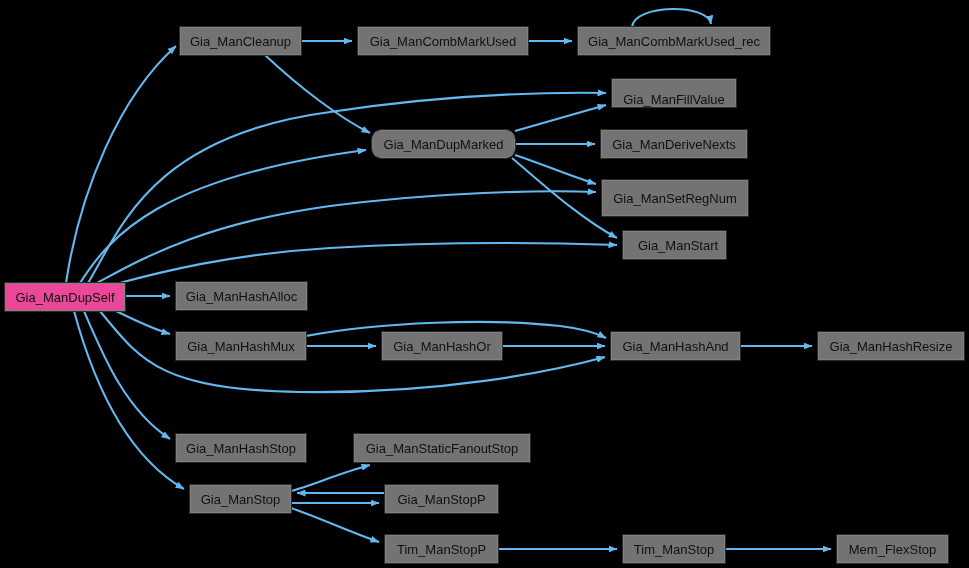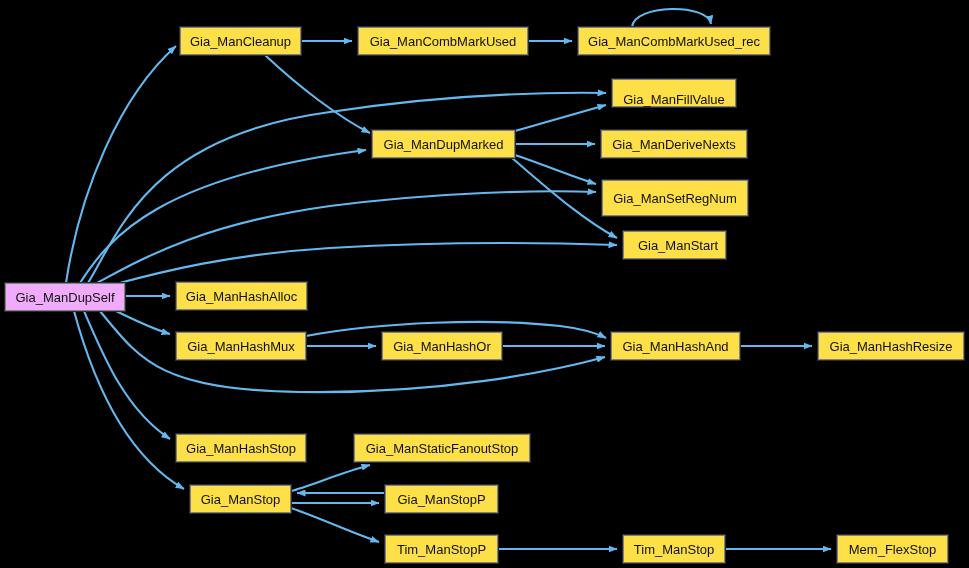--- a/index.html
+++ b/index.html
@@ -29,35 +29,35 @@
   #node-layer {
     position: absolute;
     left: 0;
     top: 0;
     width: 969px;
     height: 568px;
   }
   .gnode {
     position: absolute;
     box-sizing: border-box;
-    background: #fde047;
+    background: #737373;
     border: 1px solid #808080;
     outline: 1px solid #2b2b2b;
     outline-offset: 0px;
     display: flex;
     align-items: center;
     justify-content: center;
     color: #101010;
     font-size: 13px;
     font-family: "Liberation Sans", sans-serif;
     white-space: nowrap;
     letter-spacing: 0px;
   }
   .gnode.root {
-    background: #f0abfc;
+    background: #ec4899;
   }
   .gnode .lbl {
     display: block;
     line-height: 1;
     padding: 0 2px;
   }
 </style>
 </head>
 <body>
 
@@ -117,21 +117,21 @@
       </div>
       <div class="gnode" style="left: 358px; top: 27px; width: 170px; height: 28px;">
         <span class="lbl">Gia_ManCombMarkUsed</span>
       </div>
       <div class="gnode" style="left: 578px; top: 27px; width: 192px; height: 28px;">
         <span class="lbl">Gia_ManCombMarkUsed_rec</span>
       </div>
       <div class="gnode" style="left: 612px; top: 79px; width: 124px; height: 28px; align-items: flex-end;">
         <span class="lbl">Gia_ManFillValue</span>
       </div>
-      <div class="gnode" style="left: 372px; top: 130px; width: 143px; height: 28px;">
+      <div class="gnode" style="left: 372px; top: 130px; width: 143px; height: 28px; border-radius: 9px;">
         <span class="lbl">Gia_ManDupMarked</span>
       </div>
       <div class="gnode" style="left: 601px; top: 130px; width: 146px; height: 28px;">
         <span class="lbl">Gia_ManDeriveNexts</span>
       </div>
       <div class="gnode" style="left: 602px; top: 180px; width: 146px; height: 36px;">
         <span class="lbl">Gia_ManSetRegNum</span>
       </div>
       <div class="gnode" style="left: 623px; top: 231px; width: 103px; height: 28px; padding-left: 7px;">
         <span class="lbl">Gia_ManStart</span>

